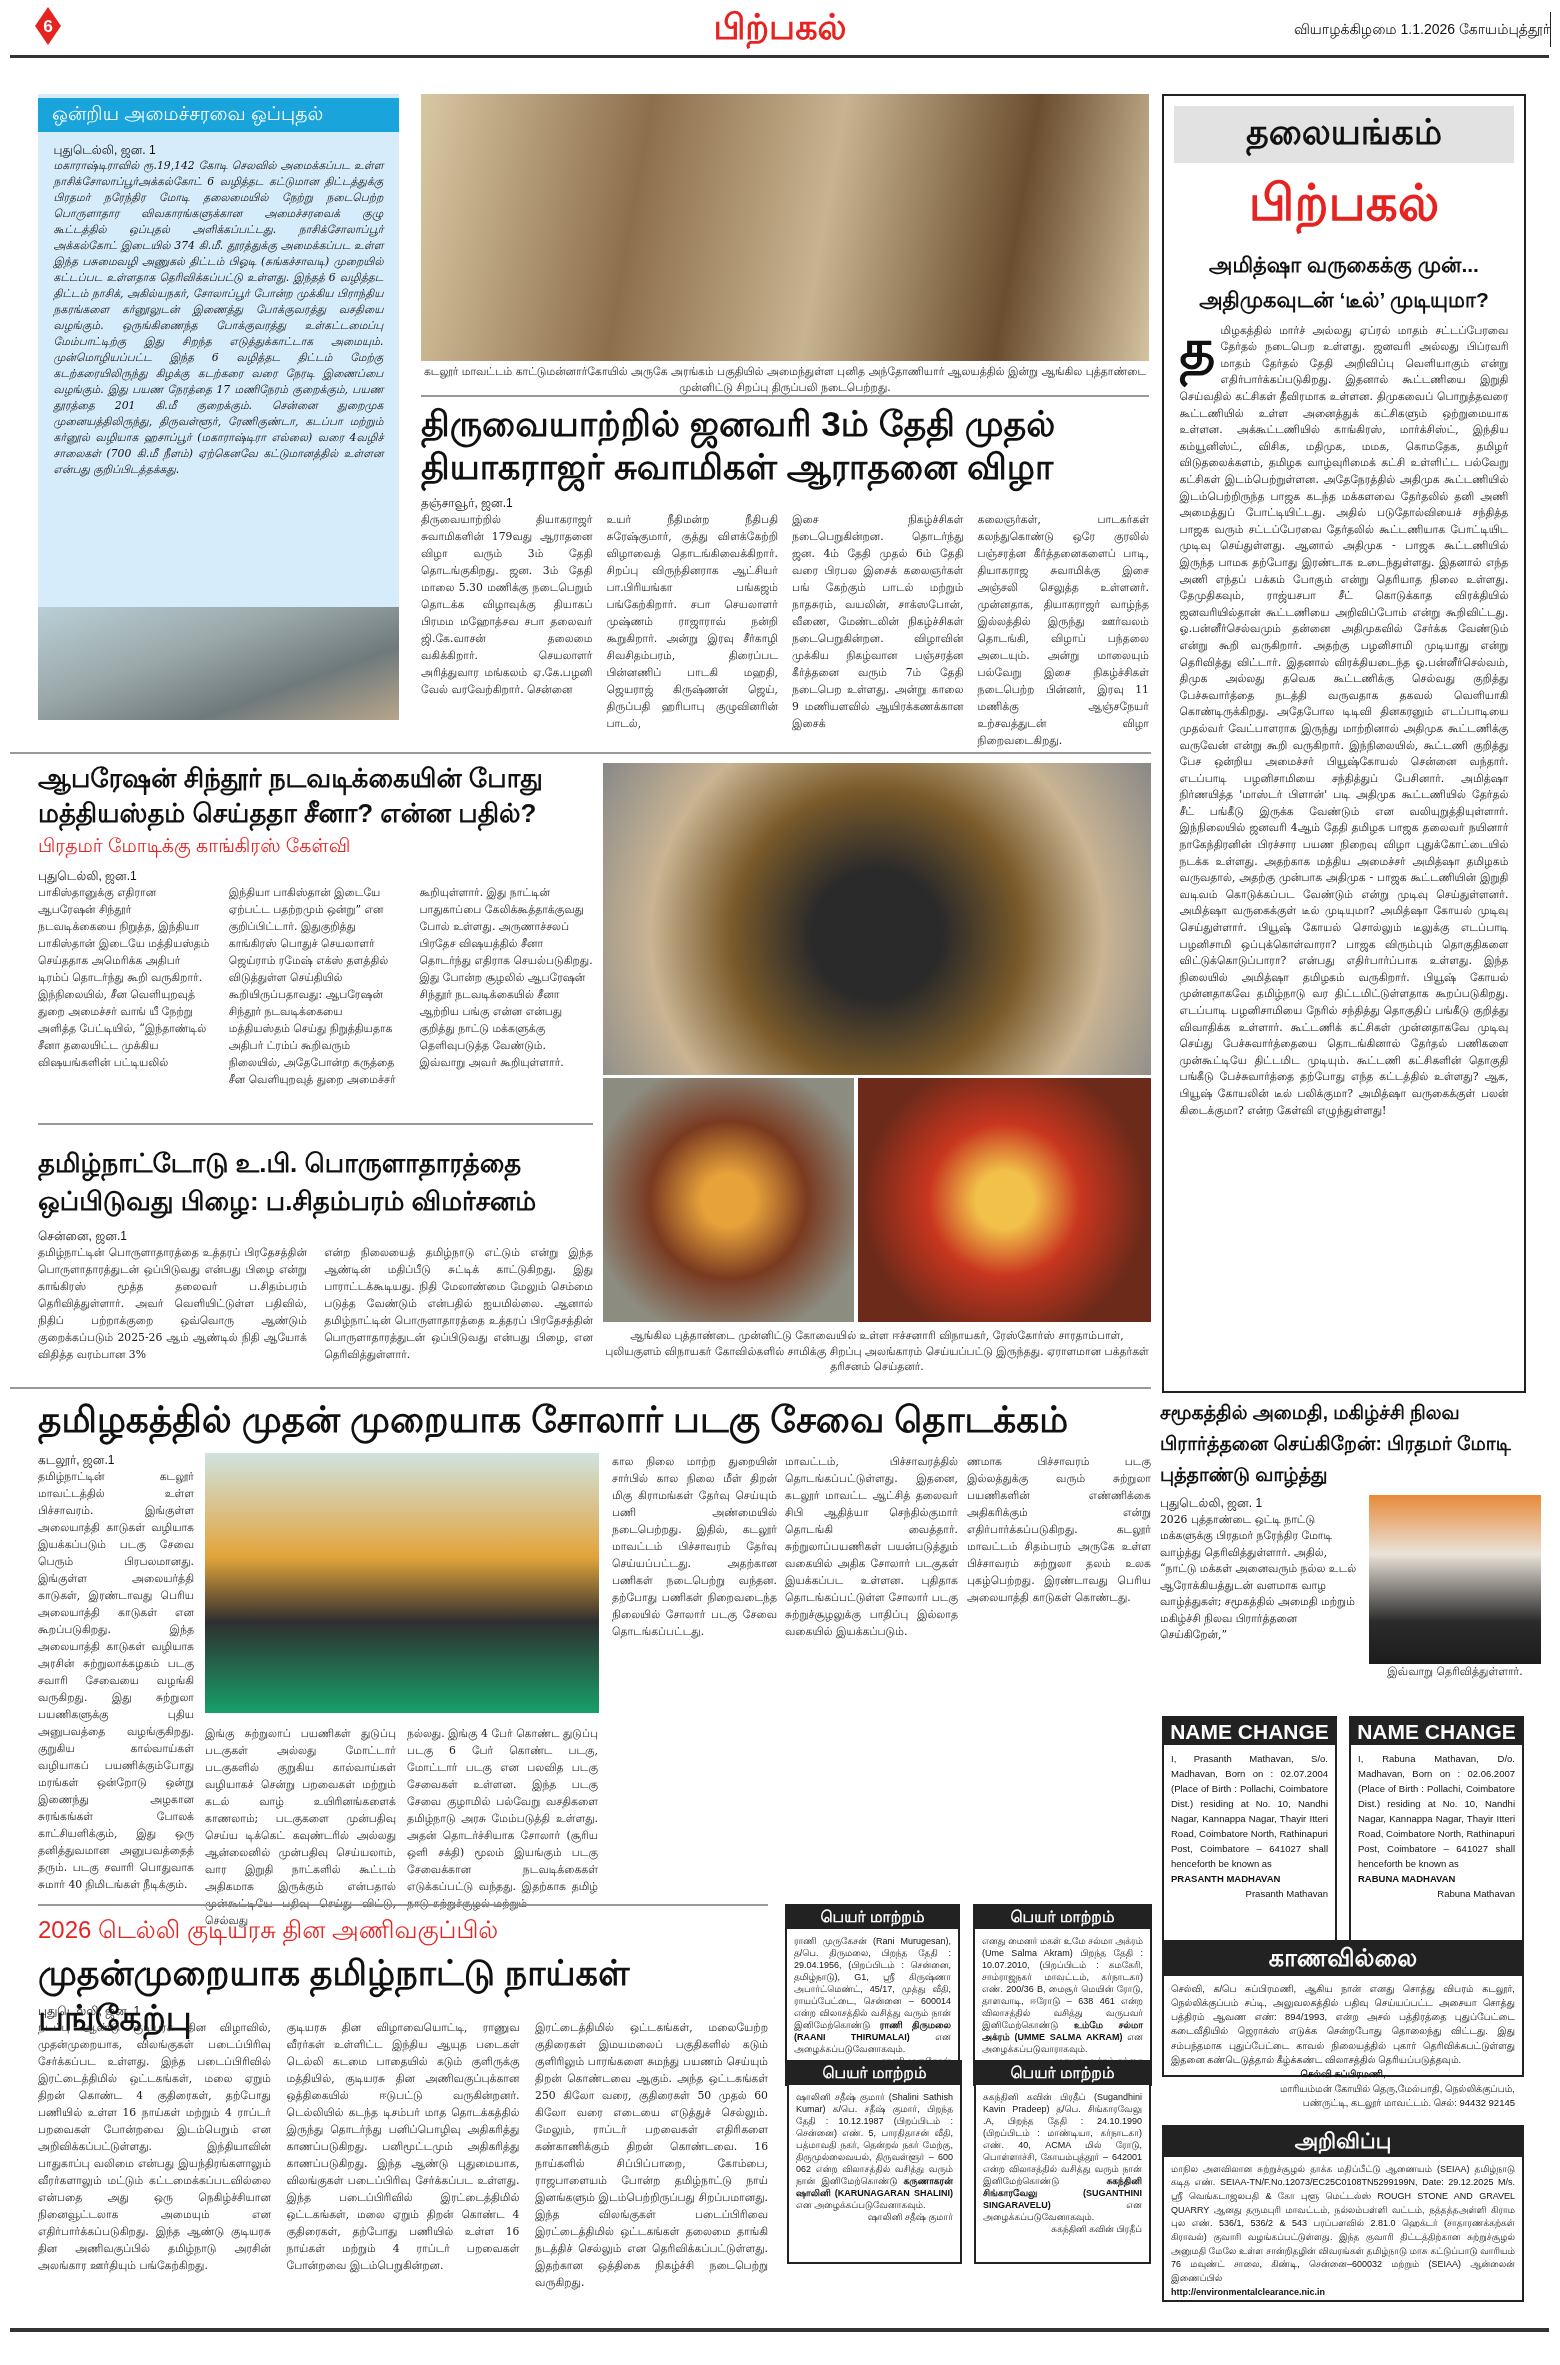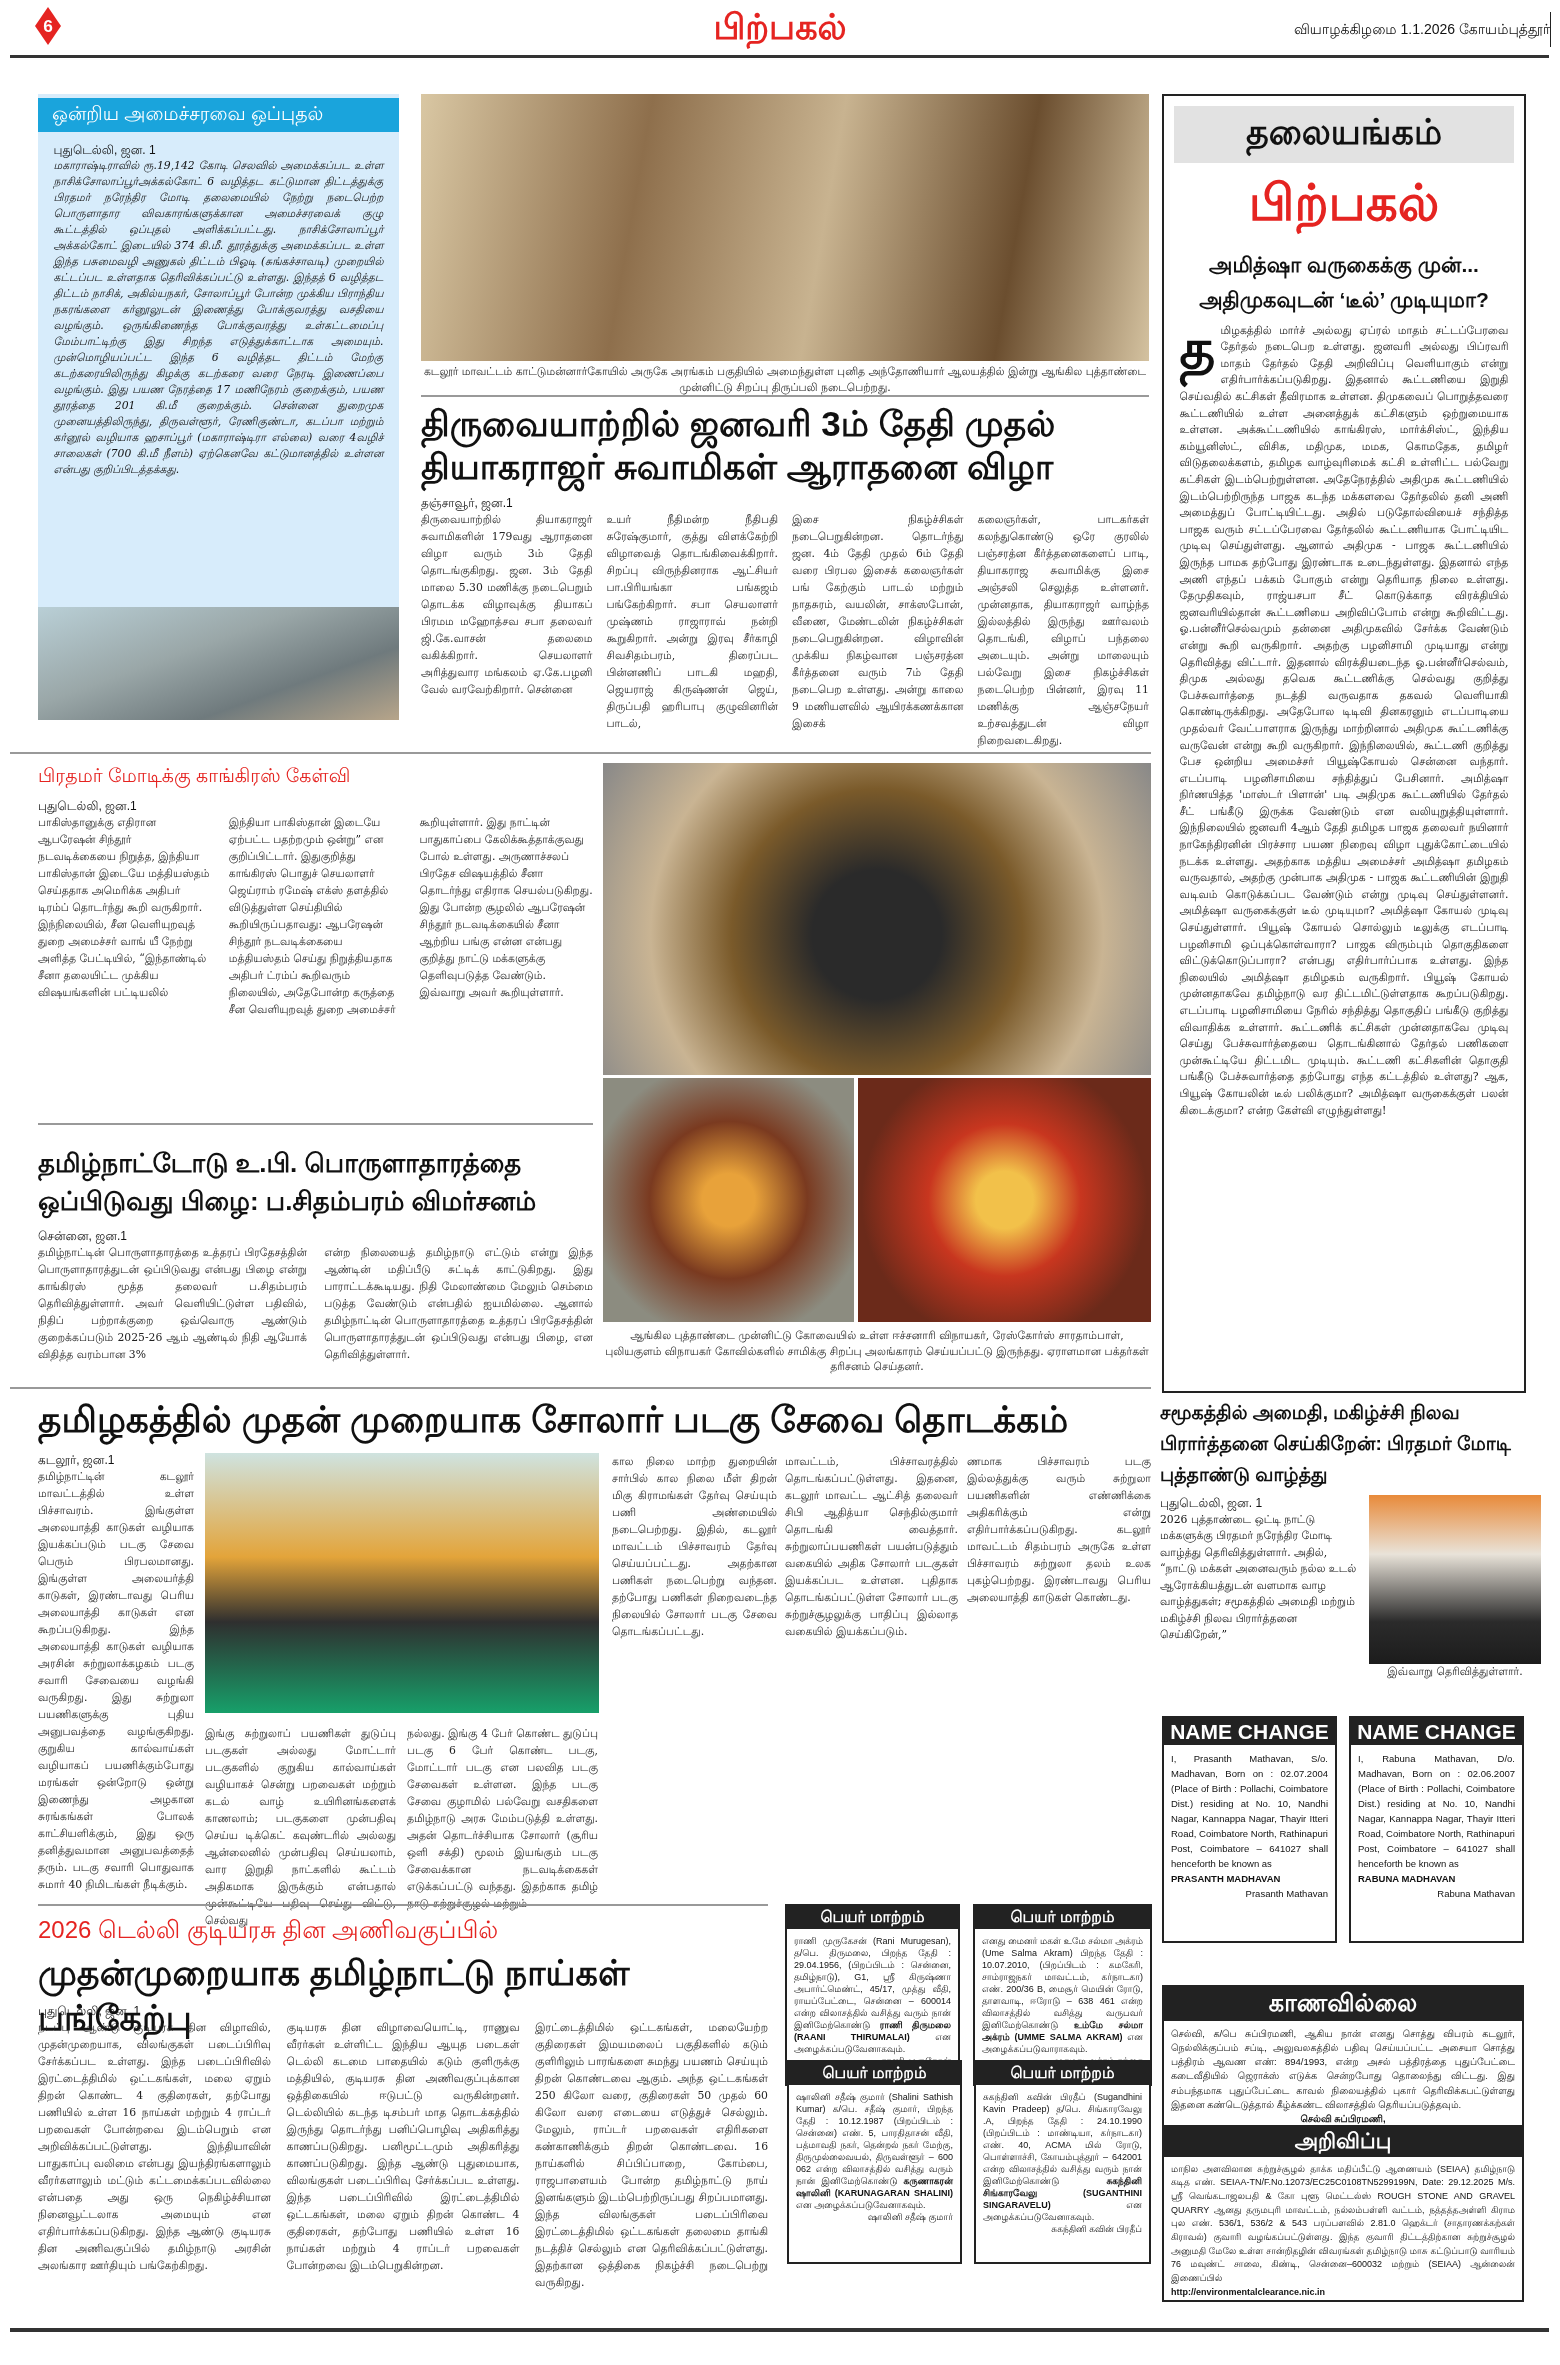--- a/index.html
+++ b/index.html
@@ -59,20 +59,21 @@
   <div style="display:flex;gap:14px">
     <div class="col" style="flex:1">திருவையாற்றில் தியாகராஜர் சுவாமிகளின் 179வது ஆராதனை விழா வரும் 3ம் தேதி தொடங்குகிறது. ஜன. 3ம் தேதி மாலை 5.30 மணிக்கு நடைபெறும் தொடக்க விழாவுக்கு தியாகப் பிரமம மஹோத்சவ சபா தலைவர் ஜி.கே.வாசன் தலைமை வகிக்கிறார். செயலாளர் அரித்துவார மங்கலம் ஏ.கே.பழனி வேல் வரவேற்கிறார். சென்னை</div>
     <div class="col" style="flex:1">உயர் நீதிமன்ற நீதிபதி சுரேஷ்குமார், குத்து விளக்கேற்றி விழாவைத் தொடங்கிவைக்கிறார். சிறப்பு விருந்தினராக ஆட்சியர் பா.பிரியங்கா பங்கஜம் பங்கேற்கிறார். சபா செயலாளர் முஷ்ணம் ராஜாராவ் நன்றி கூறுகிறார். அன்று இரவு சீர்காழி சிவசிதம்பரம், திரைப்பட பின்னணிப் பாடகி மஹதி, ஜெயராஜ் கிருஷ்ணன் ஜெய், திருப்பதி ஹரிபாபு குழுவினரின் பாடல்,</div>
     <div class="col" style="flex:1">இசை நிகழ்ச்சிகள் நடைபெறுகின்றன. தொடர்ந்து ஜன. 4ம் தேதி முதல் 6ம் தேதி வரை பிரபல இசைக் கலைஞர்கள் பங் கேற்கும் பாடல் மற்றும் நாதசுரம், வயலின், சாக்ஸபோன், வீணை, மேண்டலின் நிகழ்ச்சிகள் நடைபெறுகின்றன. விழாவின் முக்கிய நிகழ்வான பஞ்சரத்ன கீர்த்தனை வரும் 7ம் தேதி நடைபெற உள்ளது. அன்று காலை 9 மணியளவில் ஆயிரக்கணக்கான இசைக்</div>
     <div class="col" style="flex:1">கலைஞர்கள், பாடகர்கள் கலந்துகொண்டு ஒரே குரலில் பஞ்சரத்ன கீர்த்தனைகளைப் பாடி, தியாகராஜ சுவாமிக்கு இசை அஞ்சலி செலுத்த உள்ளனர். முன்னதாக, தியாகராஜர் வாழ்ந்த இல்லத்தில் இருந்து ஊர்வலம் தொடங்கி, விழாப் பந்தலை அடையும். அன்று மாலையும் பல்வேறு இசை நிகழ்ச்சிகள் நடைபெற்ற பின்னர், இரவு 11 மணிக்கு ஆஞ்சநேயர் உற்சவத்துடன் விழா நிறைவடைகிறது.</div>
   </div>
 </div>
 <div class="abs hr" style="left:10.4px;top:752px;width:1141px"></div>
 
 <div class="abs" style="left:38px;top:761px;width:555px">
+  <div class="hl" style="font-size:26px;line-height:35px">ஆபரேஷன் சிந்தூர் நடவடிக்கையின் போது மத்தியஸ்தம் செய்ததா சீனா? என்ன பதில்?</div>
   <div class="red" style="font:19px 'Liberation Sans',sans-serif;margin:3.5px 0 10.4px">பிரதமர் மோடிக்கு காங்கிரஸ் கேள்வி</div>
   <div style="font-family:'Liberation Sans',sans-serif;font-size:12px">புதுடெல்லி, ஜன.1</div>
   <div class="cols3">
     <div class="col" style="text-align:left">பாகிஸ்தானுக்கு எதிரான ஆபரேஷன் சிந்தூர் நடவடிக்கையை நிறுத்த, இந்தியா பாகிஸ்தான் இடையே மத்தியஸ்தம் செய்ததாக அமெரிக்க அதிபர் டிரம்ப் தொடர்ந்து கூறி வருகிறார். இந்நிலையில், சீன வெளியுறவுத் துறை அமைச்சர் வாங் யீ நேற்று அளித்த பேட்டியில், “இந்தாண்டில் சீனா தலையிட்ட முக்கிய விஷயங்களின் பட்டியலில்</div>
     <div class="col" style="text-align:left">இந்தியா பாகிஸ்தான் இடையே ஏற்பட்ட பதற்றமும் ஒன்று” என குறிப்பிட்டார். இதுகுறித்து காங்கிரஸ் பொதுச் செயலாளர் ஜெய்ராம் ரமேஷ் எக்ஸ் தளத்தில் விடுத்துள்ள செய்தியில் கூறியிருப்பதாவது: ஆபரேஷன் சிந்தூர் நடவடிக்கையை மத்தியஸ்தம் செய்து நிறுத்தியதாக அதிபர் ட்ரம்ப் கூறிவரும் நிலையில், அதேபோன்ற கருத்தை சீன வெளியுறவுத் துறை அமைச்சர்</div>
     <div class="col" style="text-align:left">கூறியுள்ளார். இது நாட்டின் பாதுகாப்பை கேலிக்கூத்தாக்குவது போல் உள்ளது. அருணாச்சலப் பிரதேச விஷயத்தில் சீனா தொடர்ந்து எதிராக செயல்படுகிறது. இது போன்ற சூழலில் ஆபரேஷன் சிந்தூர் நடவடிக்கையில் சீனா ஆற்றிய பங்கு என்ன என்பது குறித்து நாட்டு மக்களுக்கு தெளிவுபடுத்த வேண்டும். இவ்வாறு அவர் கூறியுள்ளார்.</div>
   </div>
 </div>
 <div class="abs hr" style="left:38px;top:1123px;width:555px"></div>
 
@@ -187,21 +188,21 @@
 </div>
 <div class="abs adbox" style="left:1349px;top:1716px;width:175px;height:227px">
   <div class="adhead" style="font-size:21px">NAME CHANGE</div>
   <div class="adbody" style="font-size:9.5px;line-height:15px">
     <span>I, Rabuna Mathavan, D/o. Madhavan, Born on : 02.06.2007 (Place of Birth : Pollachi, Coimbatore Dist.) residing at No. 10, Nandhi Nagar, Kannappa Nagar, Thayir Itteri Road, Coimbatore North, Rathinapuri Post, Coimbatore – 641027 shall henceforth be known as</span>
     <div style="font-weight:bold">RABUNA MADHAVAN</div>
     <div style="text-align:right">Rabuna Mathavan</div>
   </div>
 </div>
 
-<div class="abs adbox" style="left:1162px;top:1985px;width:362px;height:177px">
+<div class="abs adbox" style="left:1162px;top:1940px;width:362px;height:137px">
   <div class="adhead" style="font-size:24px">காணவில்லை</div>
   <div class="adbody" style="font-size:9.5px;line-height:14.3px">
     <div>செல்வி, க/பெ சுப்பிரமணி, ஆகிய நான் எனது சொத்து விபரம் கடலூர், நெல்லிக்குப்பம் சப்டி, அலுவலகத்தில் பதிவு செய்யப்பட்ட அசையா சொத்து பத்திரம் ஆவண எண்: 894/1993, என்ற அசல் பத்திரத்தை புதுப்பேட்டை கடைவீதியில் ஜெராக்ஸ் எடுக்க சென்றபோது தொலைந்து விட்டது. இது சம்பந்தமாக புதுப்பேட்டை காவல் நிலையத்தில் புகார் தெரிவிக்கபட்டுள்ளது இதனை கண்டெடுத்தால் கீழ்க்கண்ட விலாசத்தில் தெரியப்படுத்தவும்.</div>
     <div style="text-align:center;font-weight:bold">செல்வி சுப்பிரமணி,</div>
     <div style="text-align:right">மாரியம்மன் கோயில் தெரு,மேல்பாதி, நெல்லிக்குப்பம்,</div>
     <div style="text-align:right">பண்ருட்டி, கடலூர் மாவட்டம். செல்: 94432 92145</div>
   </div>
 </div>
 
 <div class="abs adbox" style="left:1162px;top:2125px;width:362px;height:177px">

